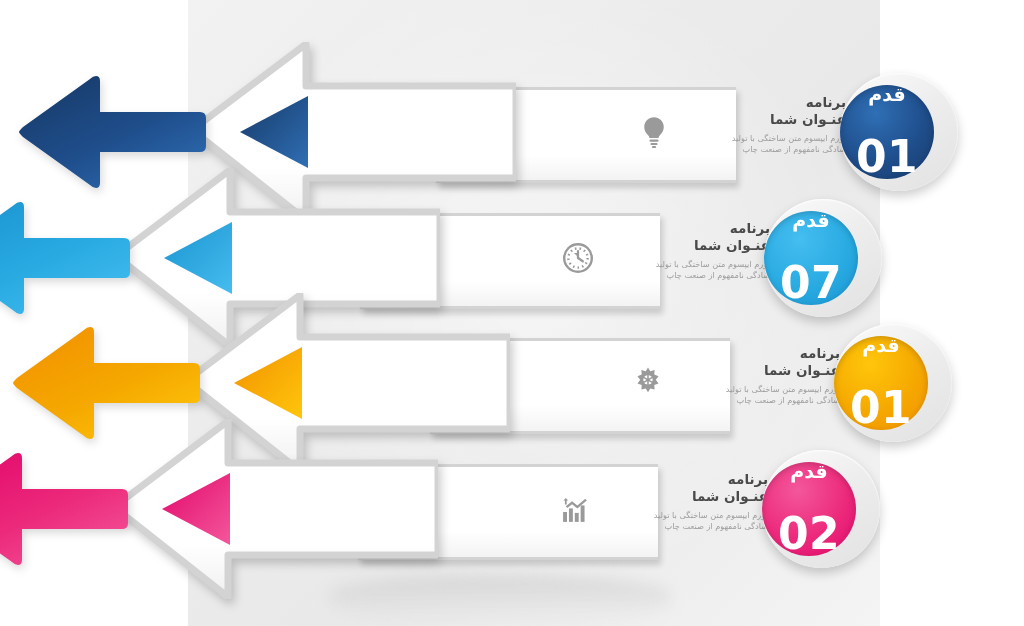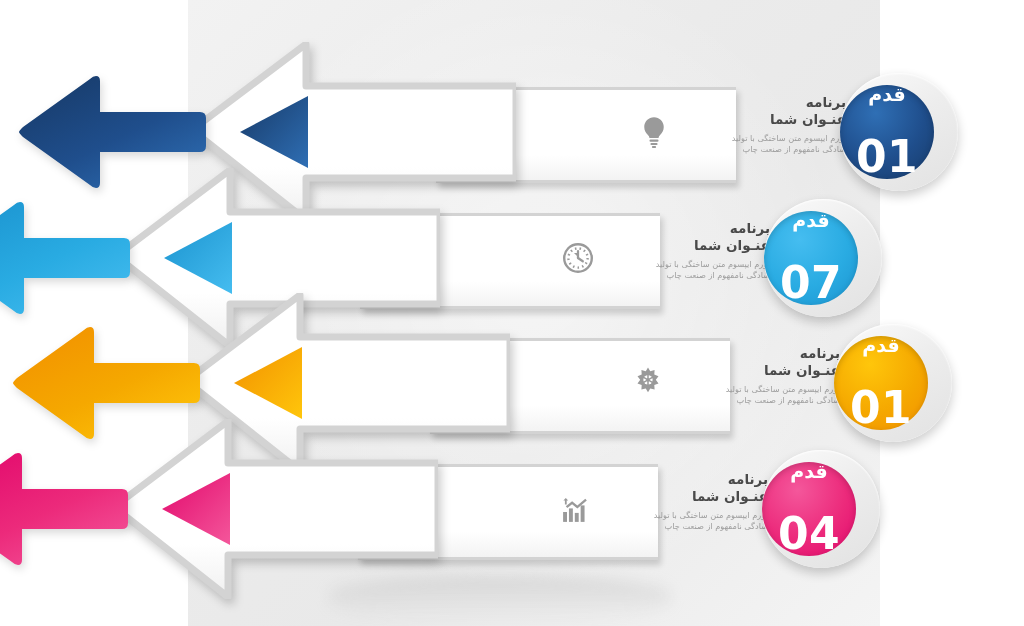--- a/index.html
+++ b/index.html
@@ -343,18 +343,18 @@
           </div>
           <div class="t-desc">
             <span>لورم ایپسوم متن ساختگی با تولید</span>
             <span>سادگی نامفهوم از صنعت چاپ</span>
           </div>
         </div>
         <div class="badge" style="right:-12px;top:31px;">
           <div class="ring"></div>
           <div class="disc" style="background:radial-gradient(circle at 38% 30%,#f4579b 0%,#ec2a7b 55%,#e2086c 100%);">
             <div class="b-word">قدم</div>
-            <div class="b-num">04</div>
+            <div class="b-num">02</div>
           </div>
         </div>
       </div>
     </div>
 </div>
 
 </body></html>

